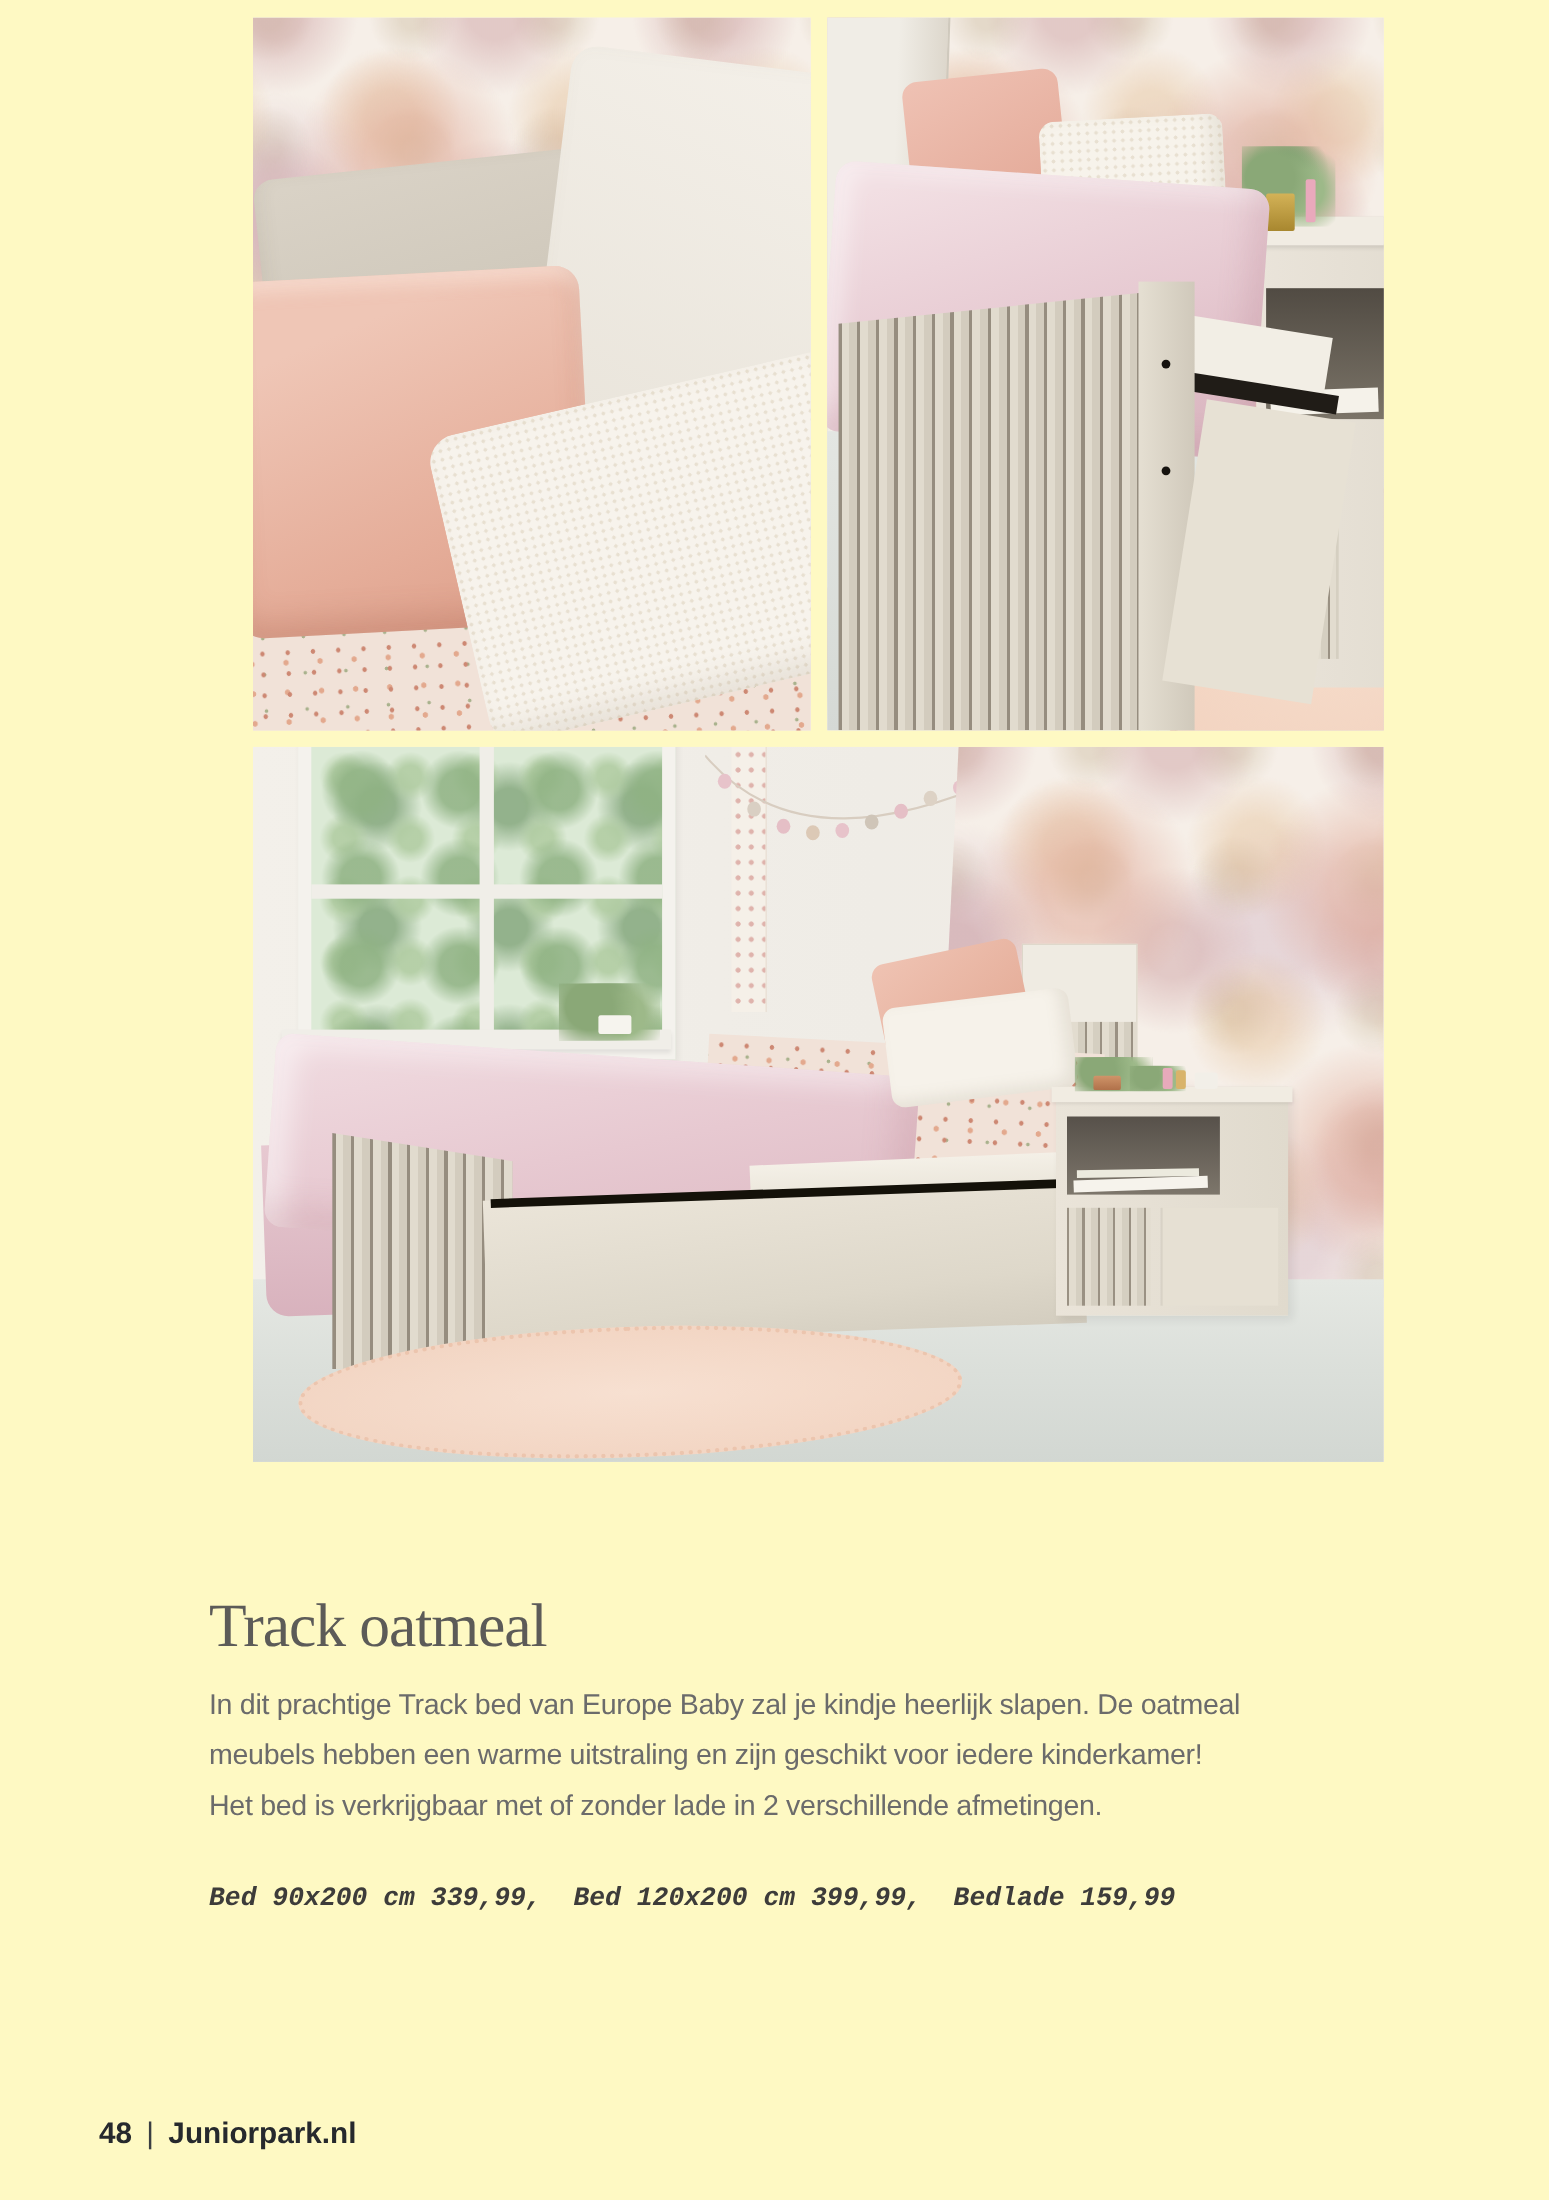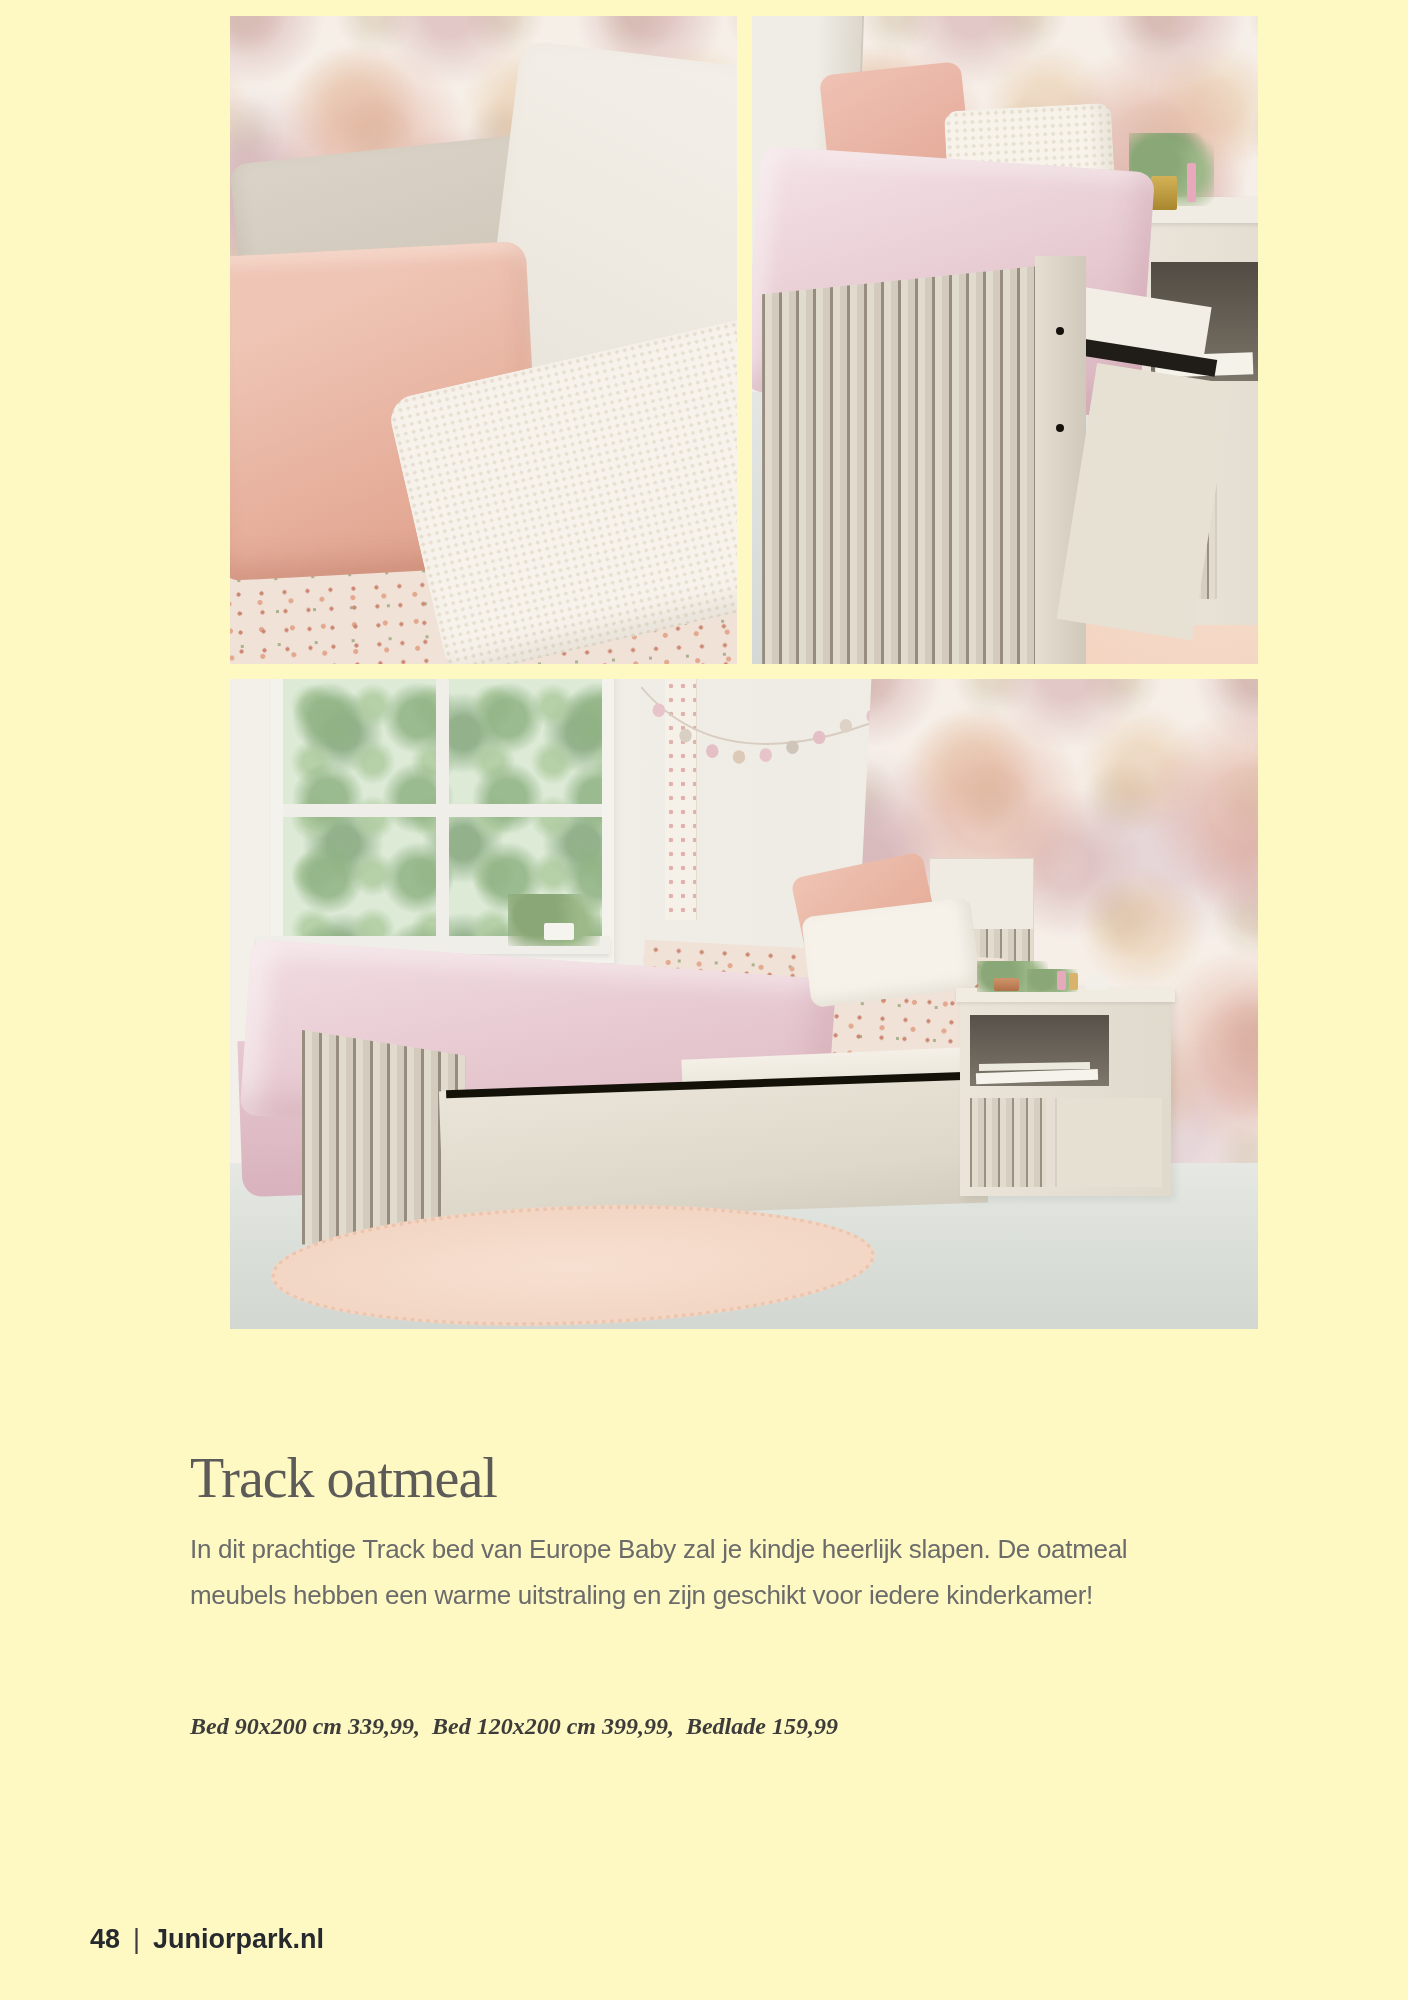--- a/index.html
+++ b/index.html
@@ -132,21 +132,21 @@
   .c-pot-copper{left:16%;top:-4.5%;width:12%;height:6%;background:linear-gradient(#cf9469,#b0714a);border-radius:2px;}
   .c-bottle-pink{left:46%;top:-8%;width:4.5%;height:9%;background:#e7aabb;border-radius:2px;}
   .c-bottle-gold{left:52%;top:-7%;width:4%;height:8%;background:#d9b36a;border-radius:2px;}
   .c-can-white{left:60%;top:-6%;width:10%;height:7%;background:#f2efe8;border-radius:3px;}
 
   
   .title{position:absolute;left:190px;top:1448px;margin:0;font-family:"Liberation Serif",serif;
     font-weight:400;font-size:56px;line-height:1.1;letter-spacing:-1px;color:#5c5b58;}
   .description{position:absolute;left:190px;top:1526px;font-size:26px;line-height:46px;
     letter-spacing:-0.3px;color:#6b6b6b;}
-  .pricing{position:absolute;left:190px;top:1713px;font-family:Liberation Serif, serif;
+  .pricing{position:absolute;left:190px;top:1713px;font-family:Liberation Mono, monospace;
     font-style:italic;font-weight:700;font-size:24px;color:#3d3c3a;white-space:pre;}
   .page-footer{position:absolute;left:90px;top:1924px;font-size:27px;font-weight:700;color:#26292d;}
   .page-footer .sep{font-weight:400;color:#3a3e42;margin:0 13px;}
 </style>
 </head>
 <body>
 
 <div class="page">
 
   <figure class="photo photo-a">
@@ -239,20 +239,21 @@
       <div class="abs c-bottle-gold"></div>
       <div class="abs c-can-white"></div>
     </div>
   </figure>
 
   <h1 class="title">Track oatmeal</h1>
 
   <div class="description">
     <div>In dit prachtige Track bed van Europe Baby zal je kindje heerlijk slapen. De oatmeal</div>
     <div>meubels hebben een warme uitstraling en zijn geschikt voor iedere kinderkamer!</div>
+    <div>Het bed is verkrijgbaar met of zonder lade in 2 verschillende afmetingen.</div>
   </div>
 
   <div class="pricing">Bed 90x200 cm 339,99,  Bed 120x200 cm 399,99,  Bedlade 159,99</div>
 
   <footer class="page-footer">
     <span>48</span><span class="sep">|</span><span>Juniorpark.nl</span>
   </footer>
 
 </div>
 

